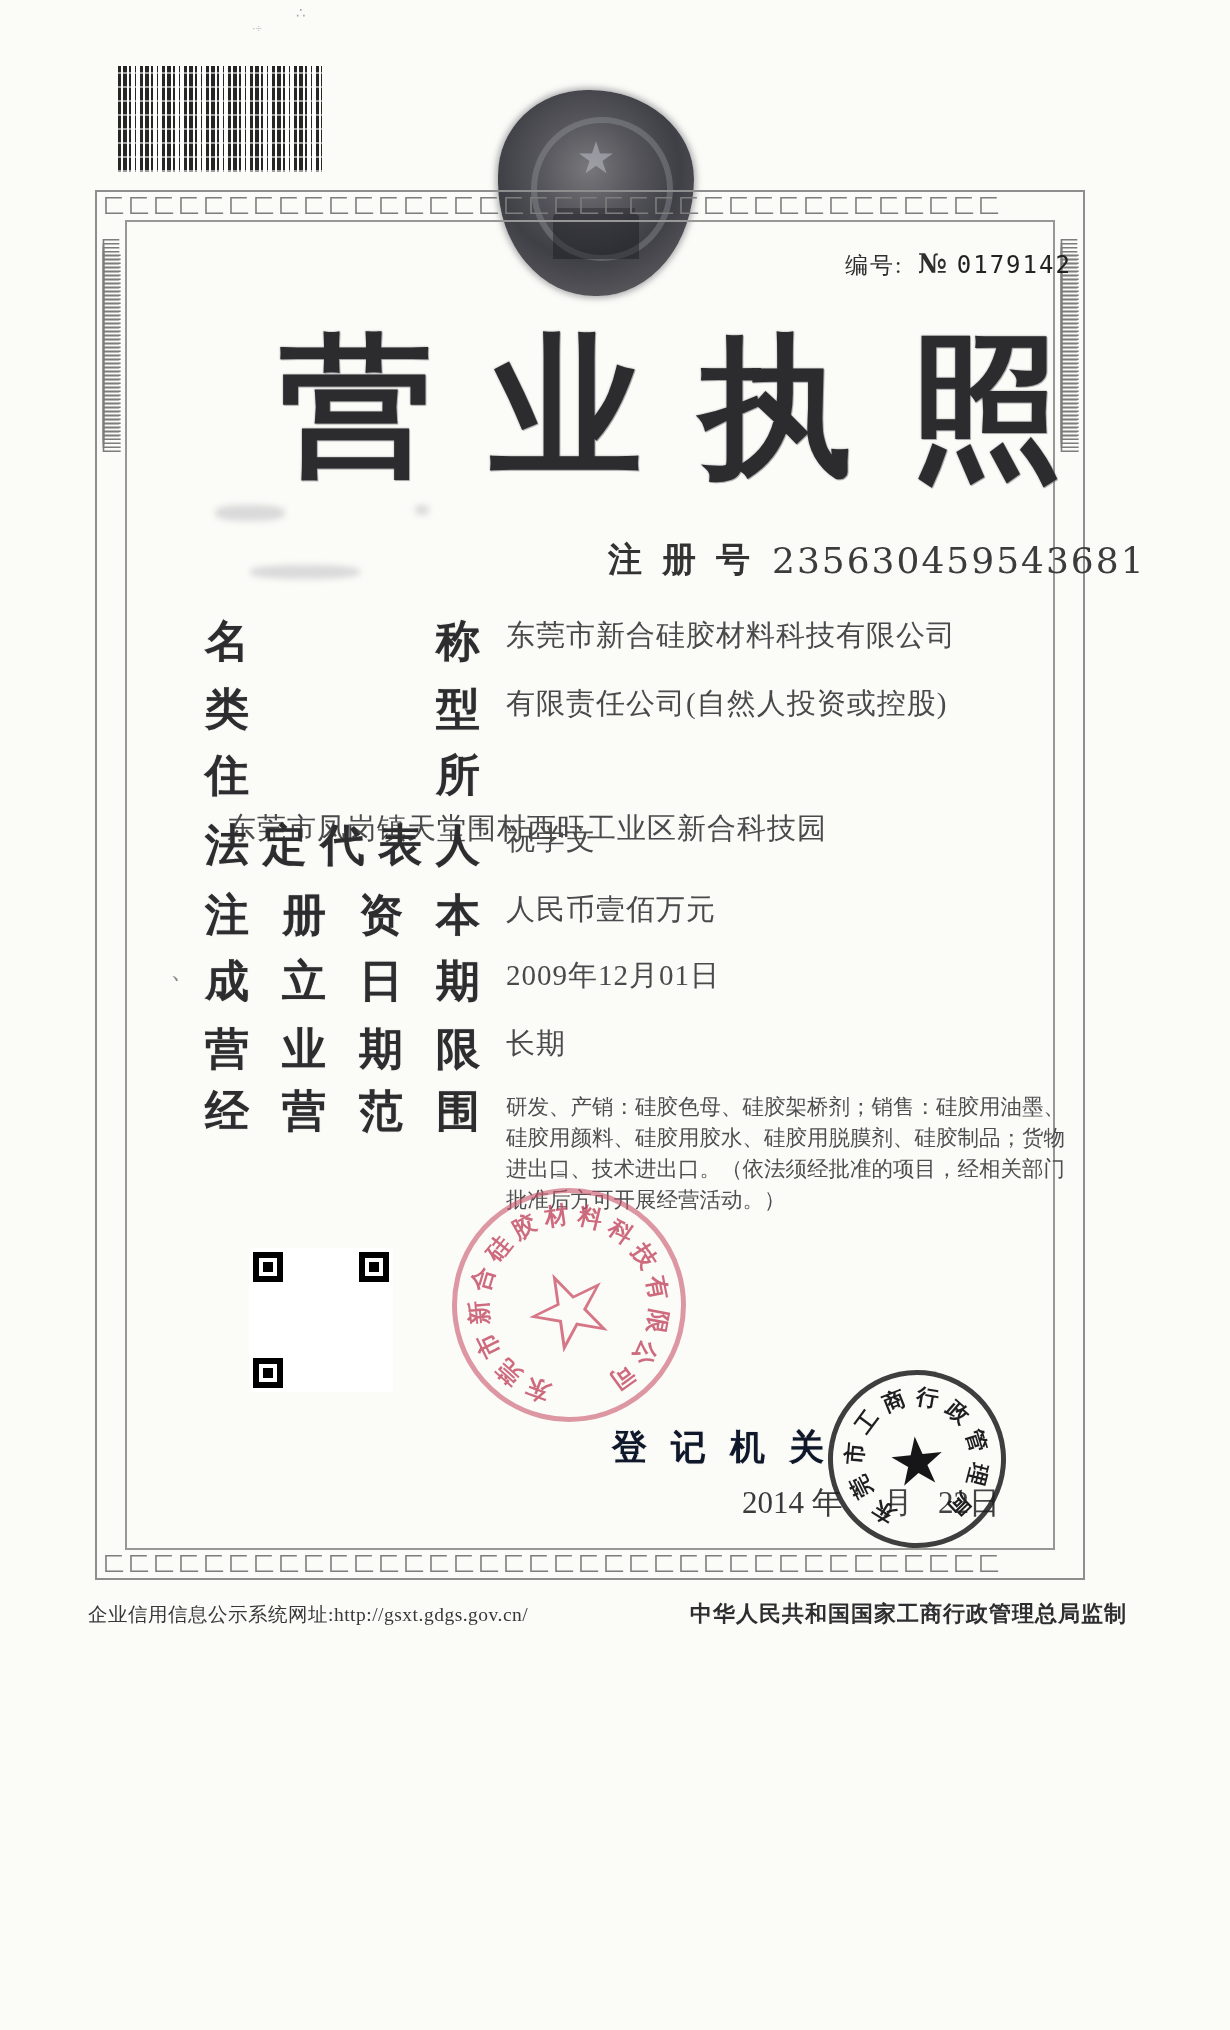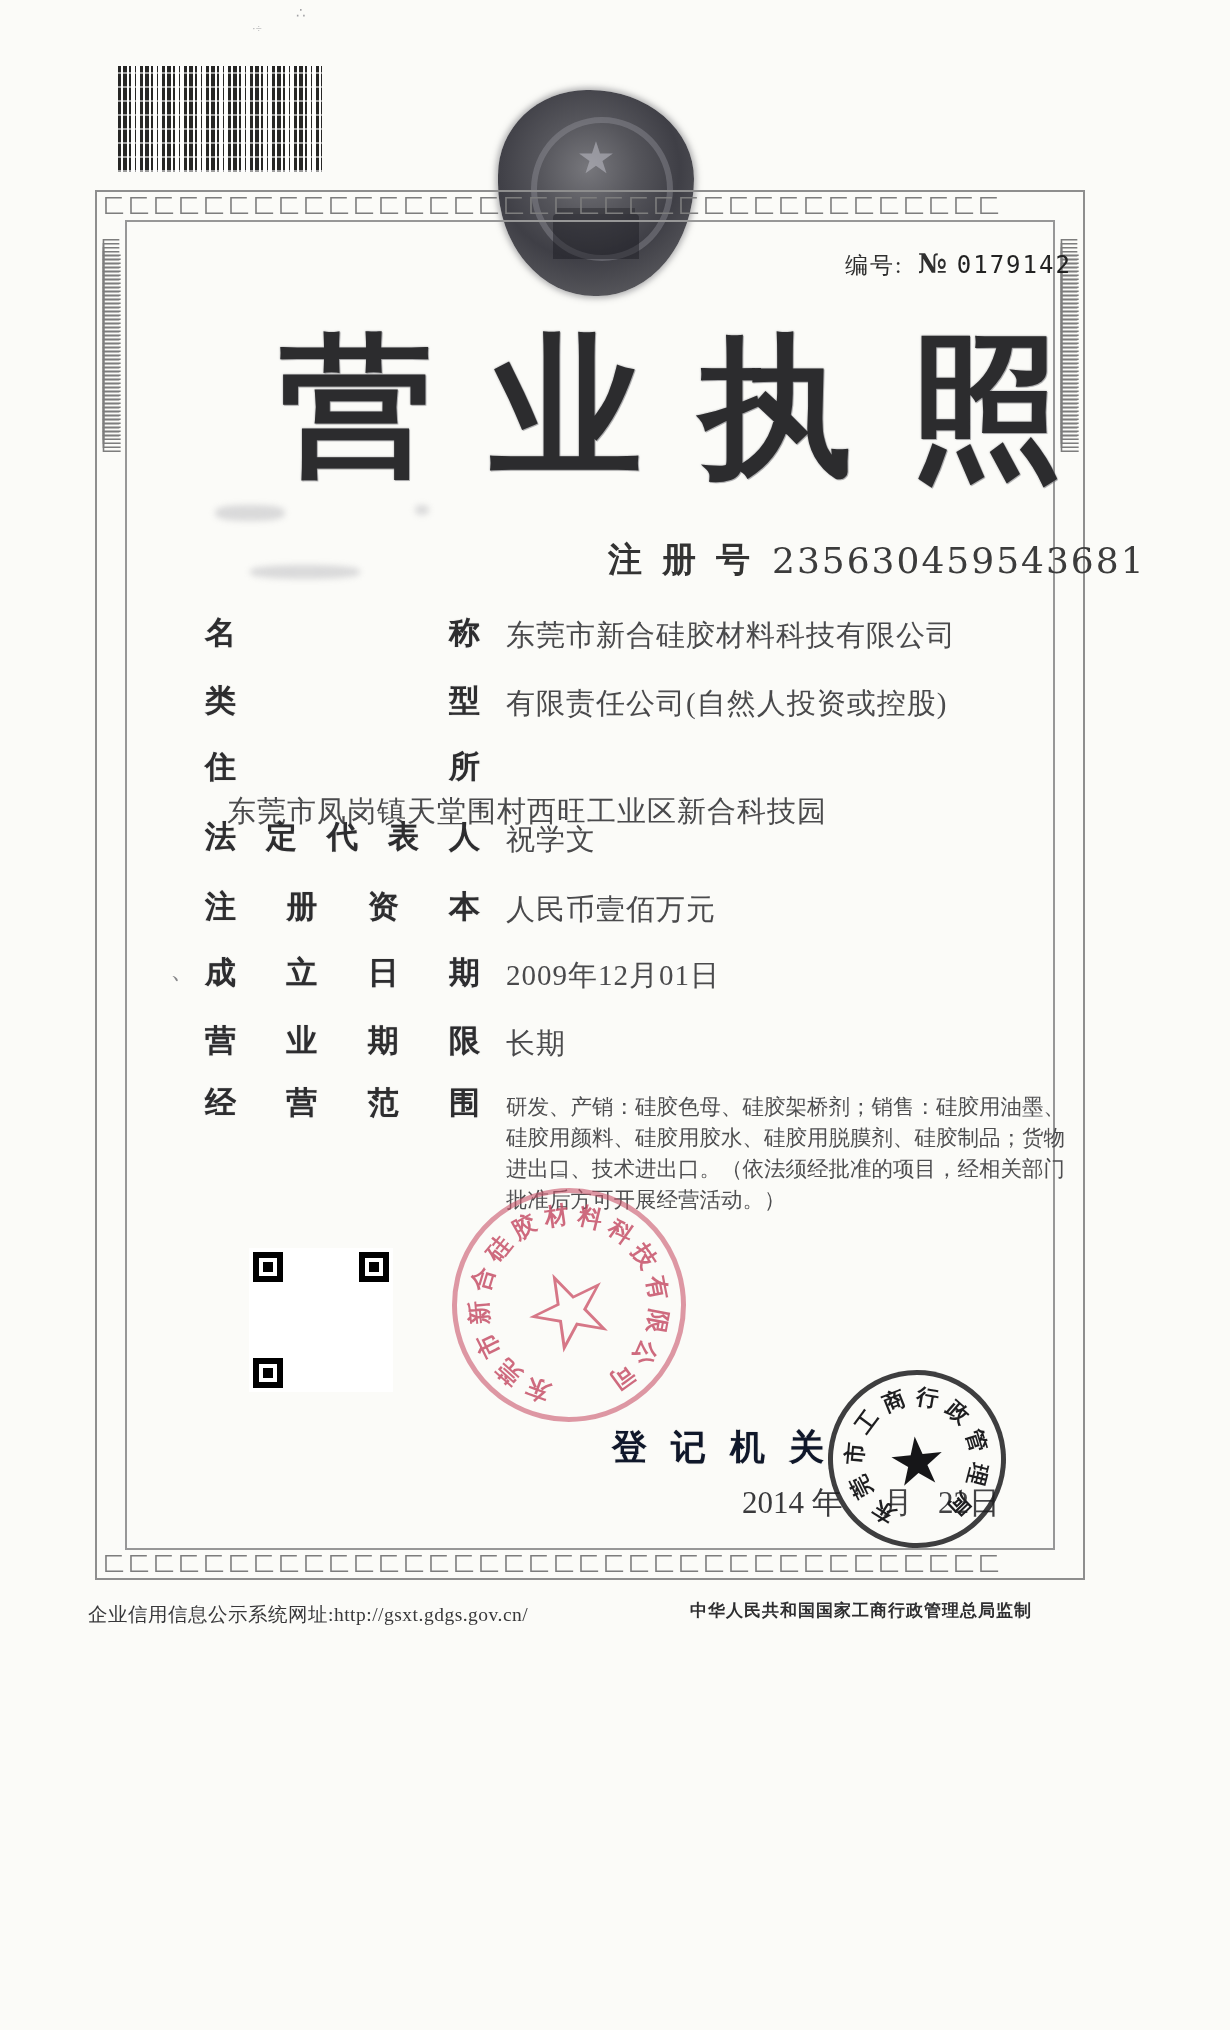--- a/index.html
+++ b/index.html
@@ -70,21 +70,21 @@
     display:inline-block;width:142px;font-size:34px;font-weight:600;color:#333;
     text-align:justify;text-align-last:justify;vertical-align:middle;
   }
   .regline .reg-num{
     font-size:36px;color:#3c3c3c;letter-spacing:2px;margin-left:18px;vertical-align:middle;
     font-family:"DejaVu Serif",serif;
   }
   
   .row{position:absolute;left:205px;width:880px;}
   .field-label{
-    display:inline-block;width:275px;font-size:31px;font-weight:600;color:#2d2d2f;
+    display:inline-block;width:275px;font-size:44px;font-weight:600;color:#2d2d2f;
     text-align:justify;text-align-last:justify;vertical-align:top;
     text-shadow:0 0 1px rgba(80,80,85,.5);
   }
   .field-value{
     display:inline-block;margin-left:22px;font-size:29px;color:#4a4a4c;vertical-align:top;margin-top:4px;
     letter-spacing:1px;white-space:nowrap;
   }
   .field-value.small{
     font-size:21.5px;line-height:31px;width:572px;white-space:normal;margin-top:10px;
     color:#4e4e50;letter-spacing:0;
@@ -139,21 +139,21 @@
   .date-line{position:absolute;top:1482px;left:742px;width:330px;font-size:31px;color:#3a3a3c;}
   .date-line .d-year{position:absolute;left:0;white-space:nowrap;}
   .date-line .d-month{position:absolute;left:140px;}
   .date-line .d-day{position:absolute;left:196px;white-space:nowrap;}
   
   .footer-left{
     position:absolute;left:88px;top:1601px;font-size:19.5px;color:#38383a;letter-spacing:.5px;
     font-family:"Liberation Serif",serif;
   }
   .footer-right{
-    position:absolute;left:690px;top:1599px;font-size:17px;font-weight:600;color:#2e2e30;letter-spacing:1px;
+    position:absolute;left:690px;top:1599px;font-size:22px;font-weight:600;color:#2e2e30;letter-spacing:1px;
   }
   
   .smudge{position:absolute;background:#a8a8ae;border-radius:40%;filter:blur(3px);opacity:.4;}
   .sm1{left:215px;top:505px;width:70px;height:16px;}
   .sm2{left:250px;top:565px;width:110px;height:14px;}
   .sm3{left:415px;top:505px;width:14px;height:10px;}
   .mark{position:absolute;color:#8d8d92;font-size:15px;opacity:.8;}
   .mk-top1{left:296px;top:4px;}
   .mk-top2{left:252px;top:22px;font-size:11px;}
   .mk-comma{left:170px;top:952px;font-size:26px;color:#6a6a6e;}

